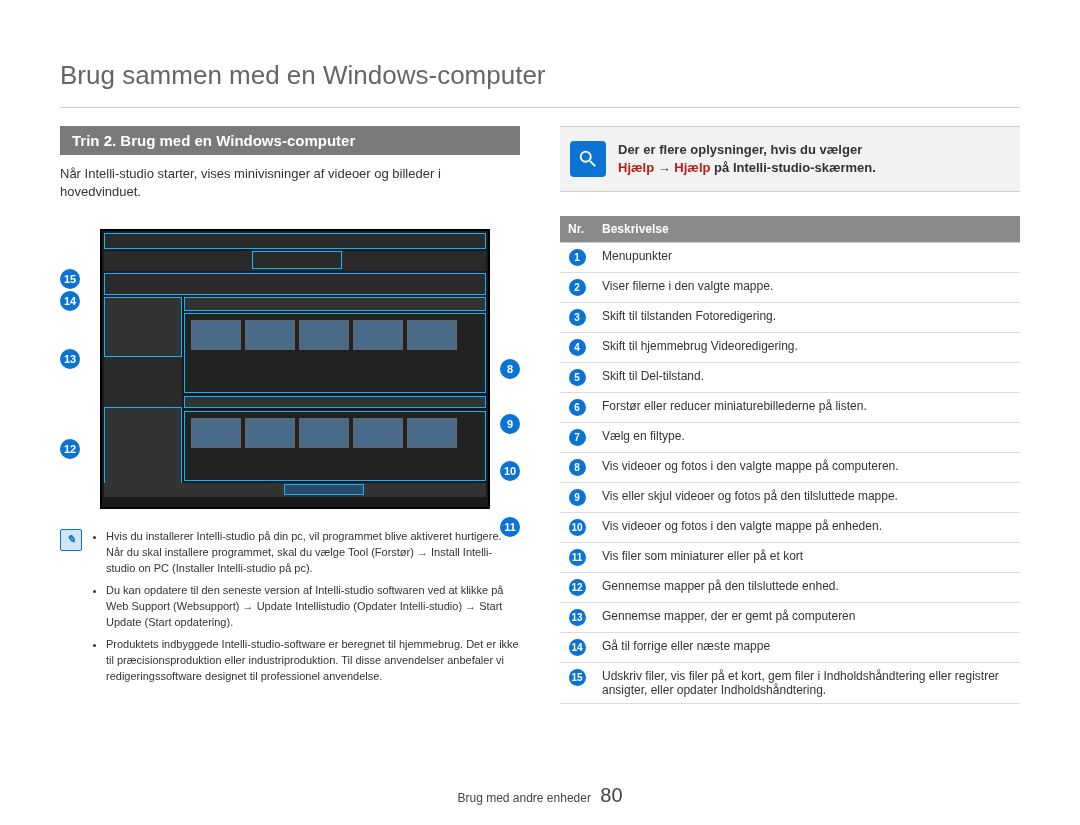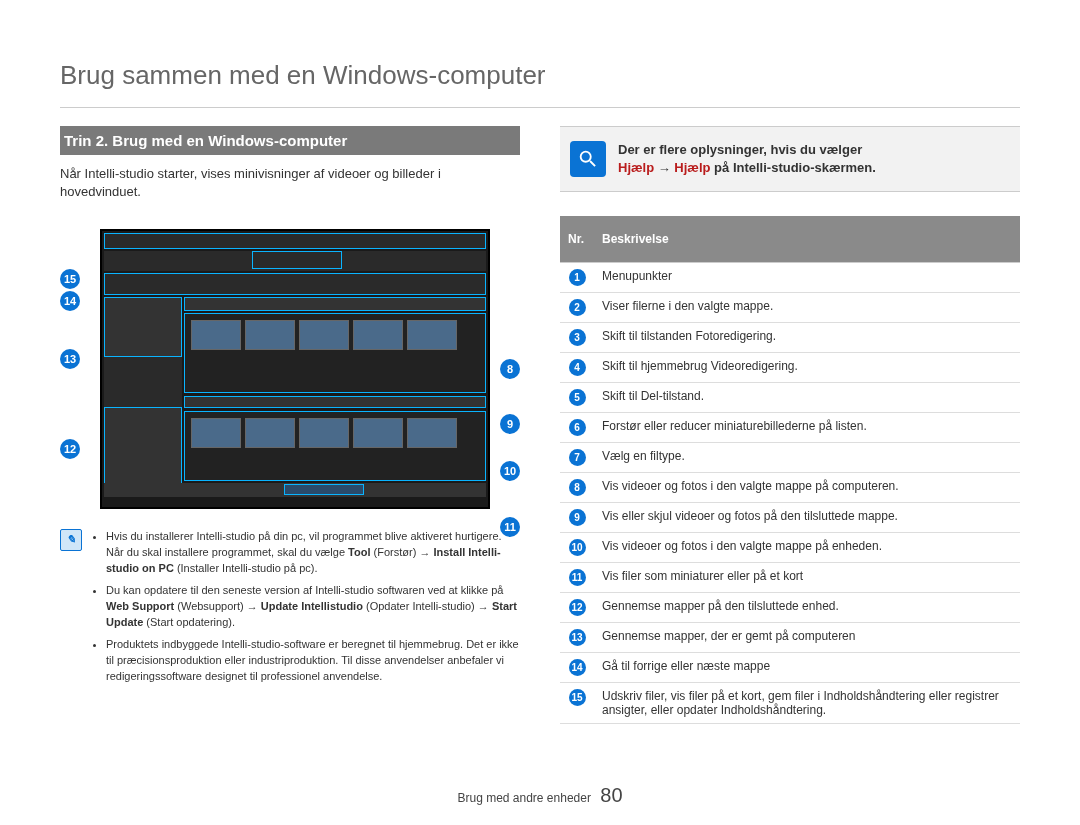--- a/index.html
+++ b/index.html
@@ -25,21 +25,21 @@
     gap: 40px;
   }
   .left-col { flex: 1; }
   .right-col { flex: 1; }
 
   .step-heading {
     background: #7a7a7a;
     color: #fff;
     font-size: 15px;
     font-weight: bold;
-    padding: 6px 4px;
+    padding: 6px 12px;
     margin-bottom: 10px;
   }
   .intro-text {
     font-size: 13px;
     line-height: 1.4;
   }
 
   
   .screenshot-wrap {
     position: relative;
@@ -127,21 +127,21 @@
     display:flex; gap:10px; font-size:11px; line-height:1.45;
   }
   .note-icon {
     width:22px; height:22px; background:#d0e6f8; border:1px solid #0a73d4;
     display:flex; align-items:center; justify-content:center;
     color:#0a73d4; font-style:italic; font-weight:bold; flex-shrink:0;
     border-radius:2px;
   }
   .note-list { list-style: disc; padding-left: 14px; }
   .note-list li { margin-bottom:6px; }
-  .bold { font-weight: bold; }
+  .bold { font-weight: normal; }
 
   
   .info-box {
     border: 1px solid #ccc;
     border-left: none; border-right: none;
     background: #f2f2f2;
     padding: 14px 14px 14px 10px;
     display:flex; gap:12px;
     margin-bottom: 24px;
   }
@@ -151,21 +151,21 @@
     flex-shrink:0;
   }
   .info-icon svg { width:22px; height:22px; fill:#fff; }
   .info-text { font-size:13px; font-weight:bold; line-height:1.4;}
   .info-hl { color:#b91c1c; }
 
   
   .desc-table { width:100%; font-size:12px; border-collapse: collapse;}
   .desc-table th {
     background:#8a8a8a; color:#fff; font-weight:bold;
-    text-align:left; padding:16px 8px;
+    text-align:left; padding:6px 8px;
     border-bottom:1px solid #ccc;
   }
   .desc-table td {
     padding:6px 8px; border-bottom:1px solid #ddd;
     vertical-align:top;
   }
   .desc-table td:first-child { width:34px; text-align:center;}
   .badge-num {
     display:inline-flex; width:17px; height:17px; border-radius:50%;
     background:#0a73d4; color:#fff; font-size:10px; font-weight:bold;

